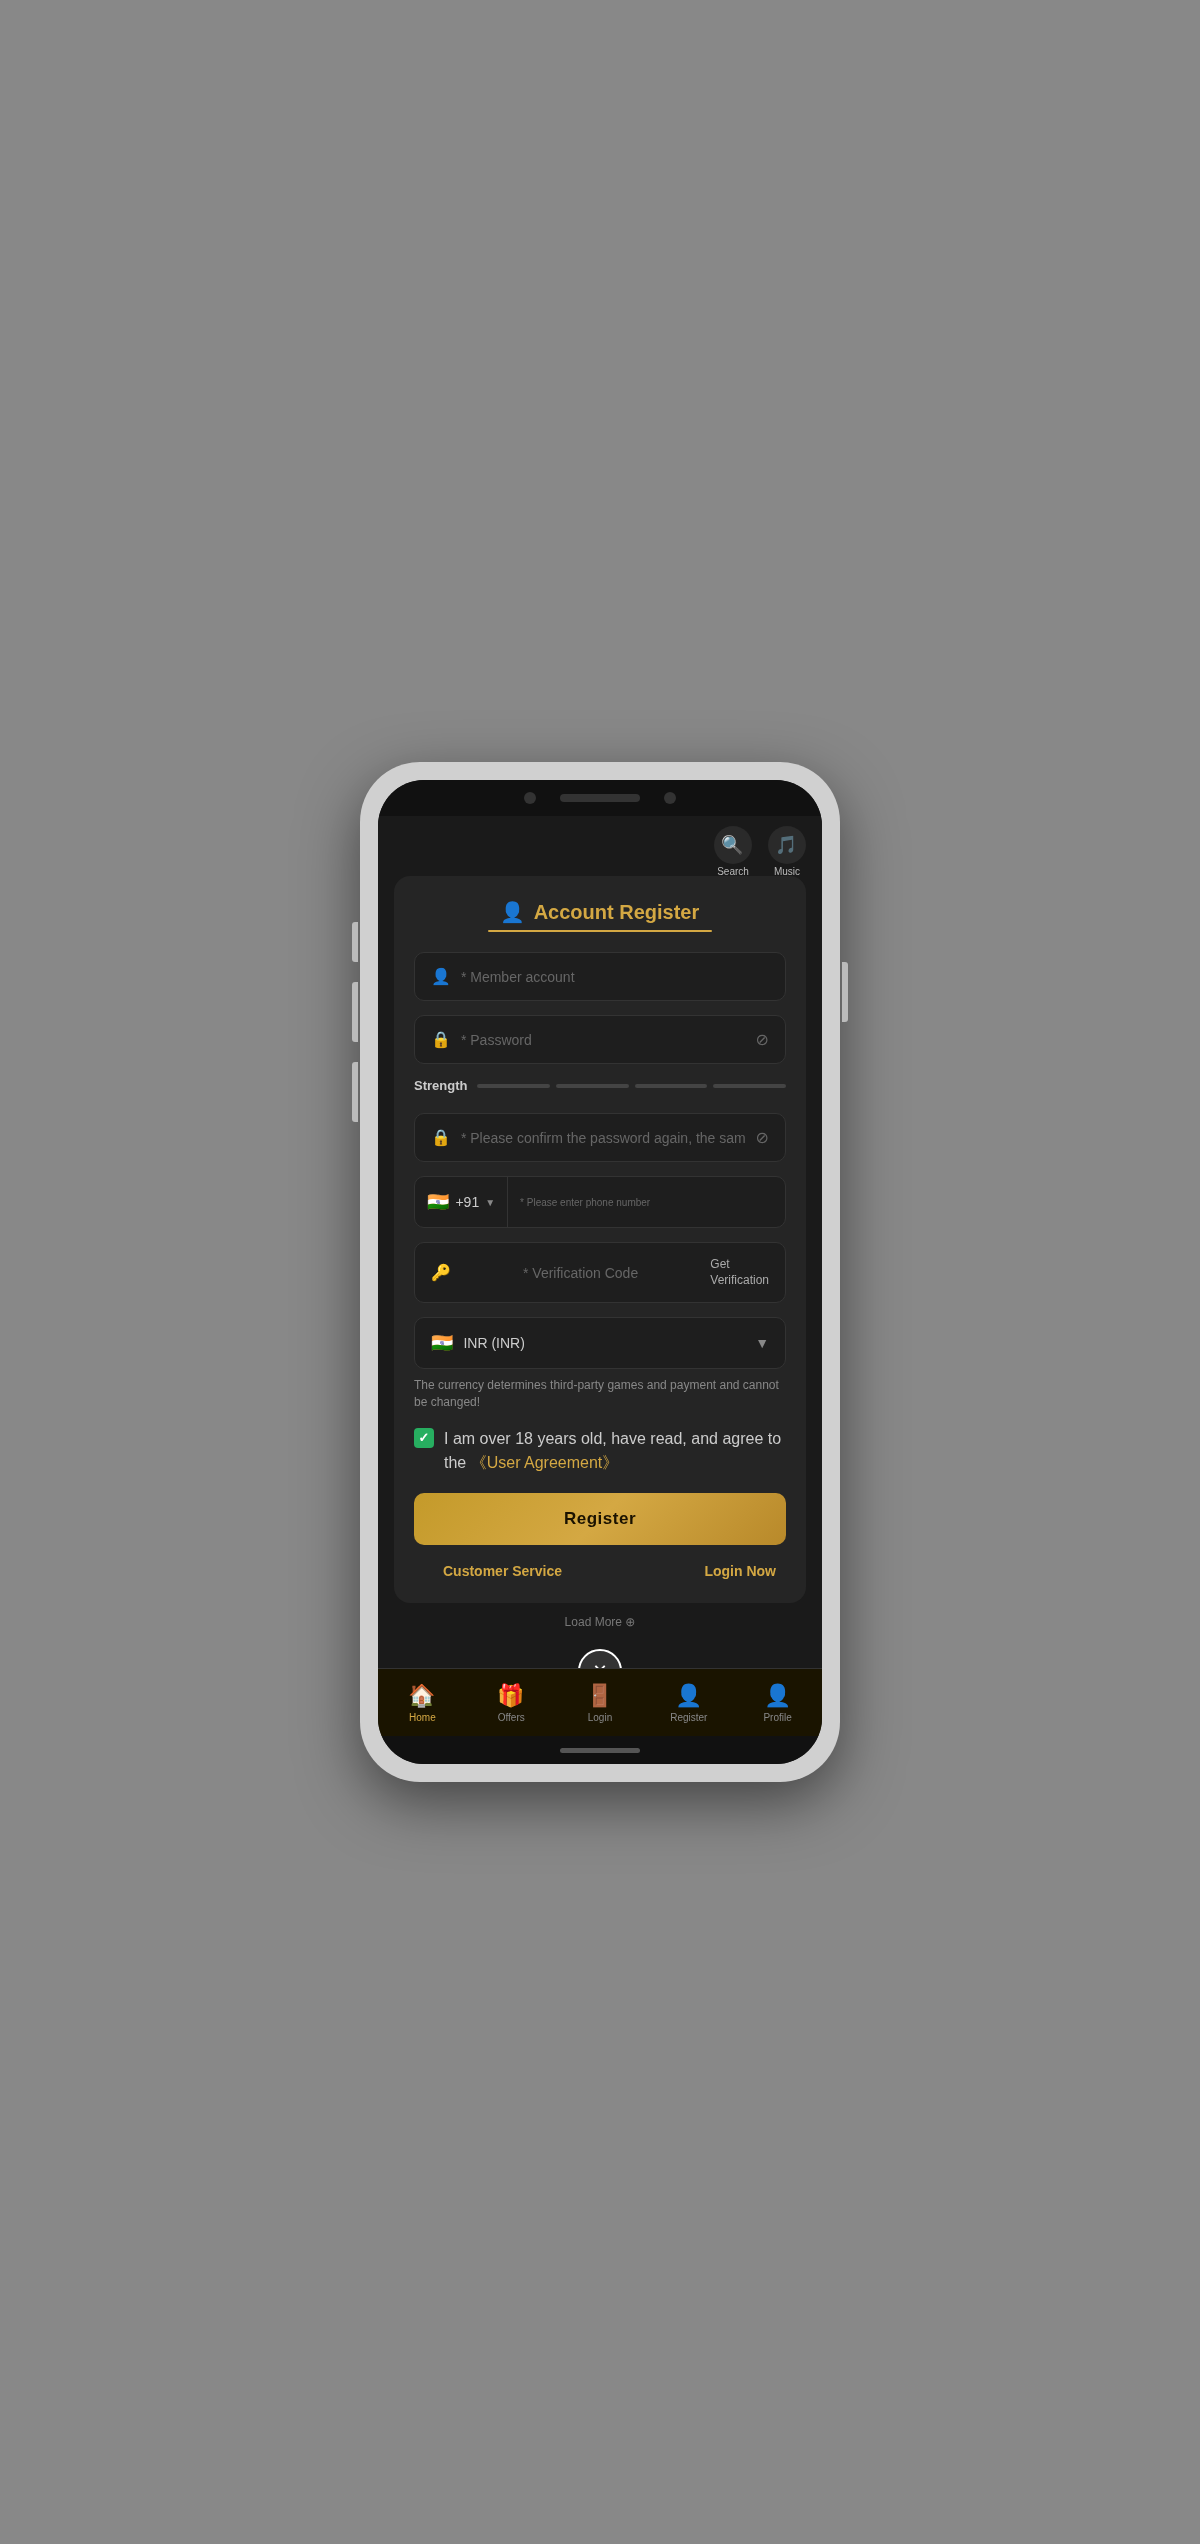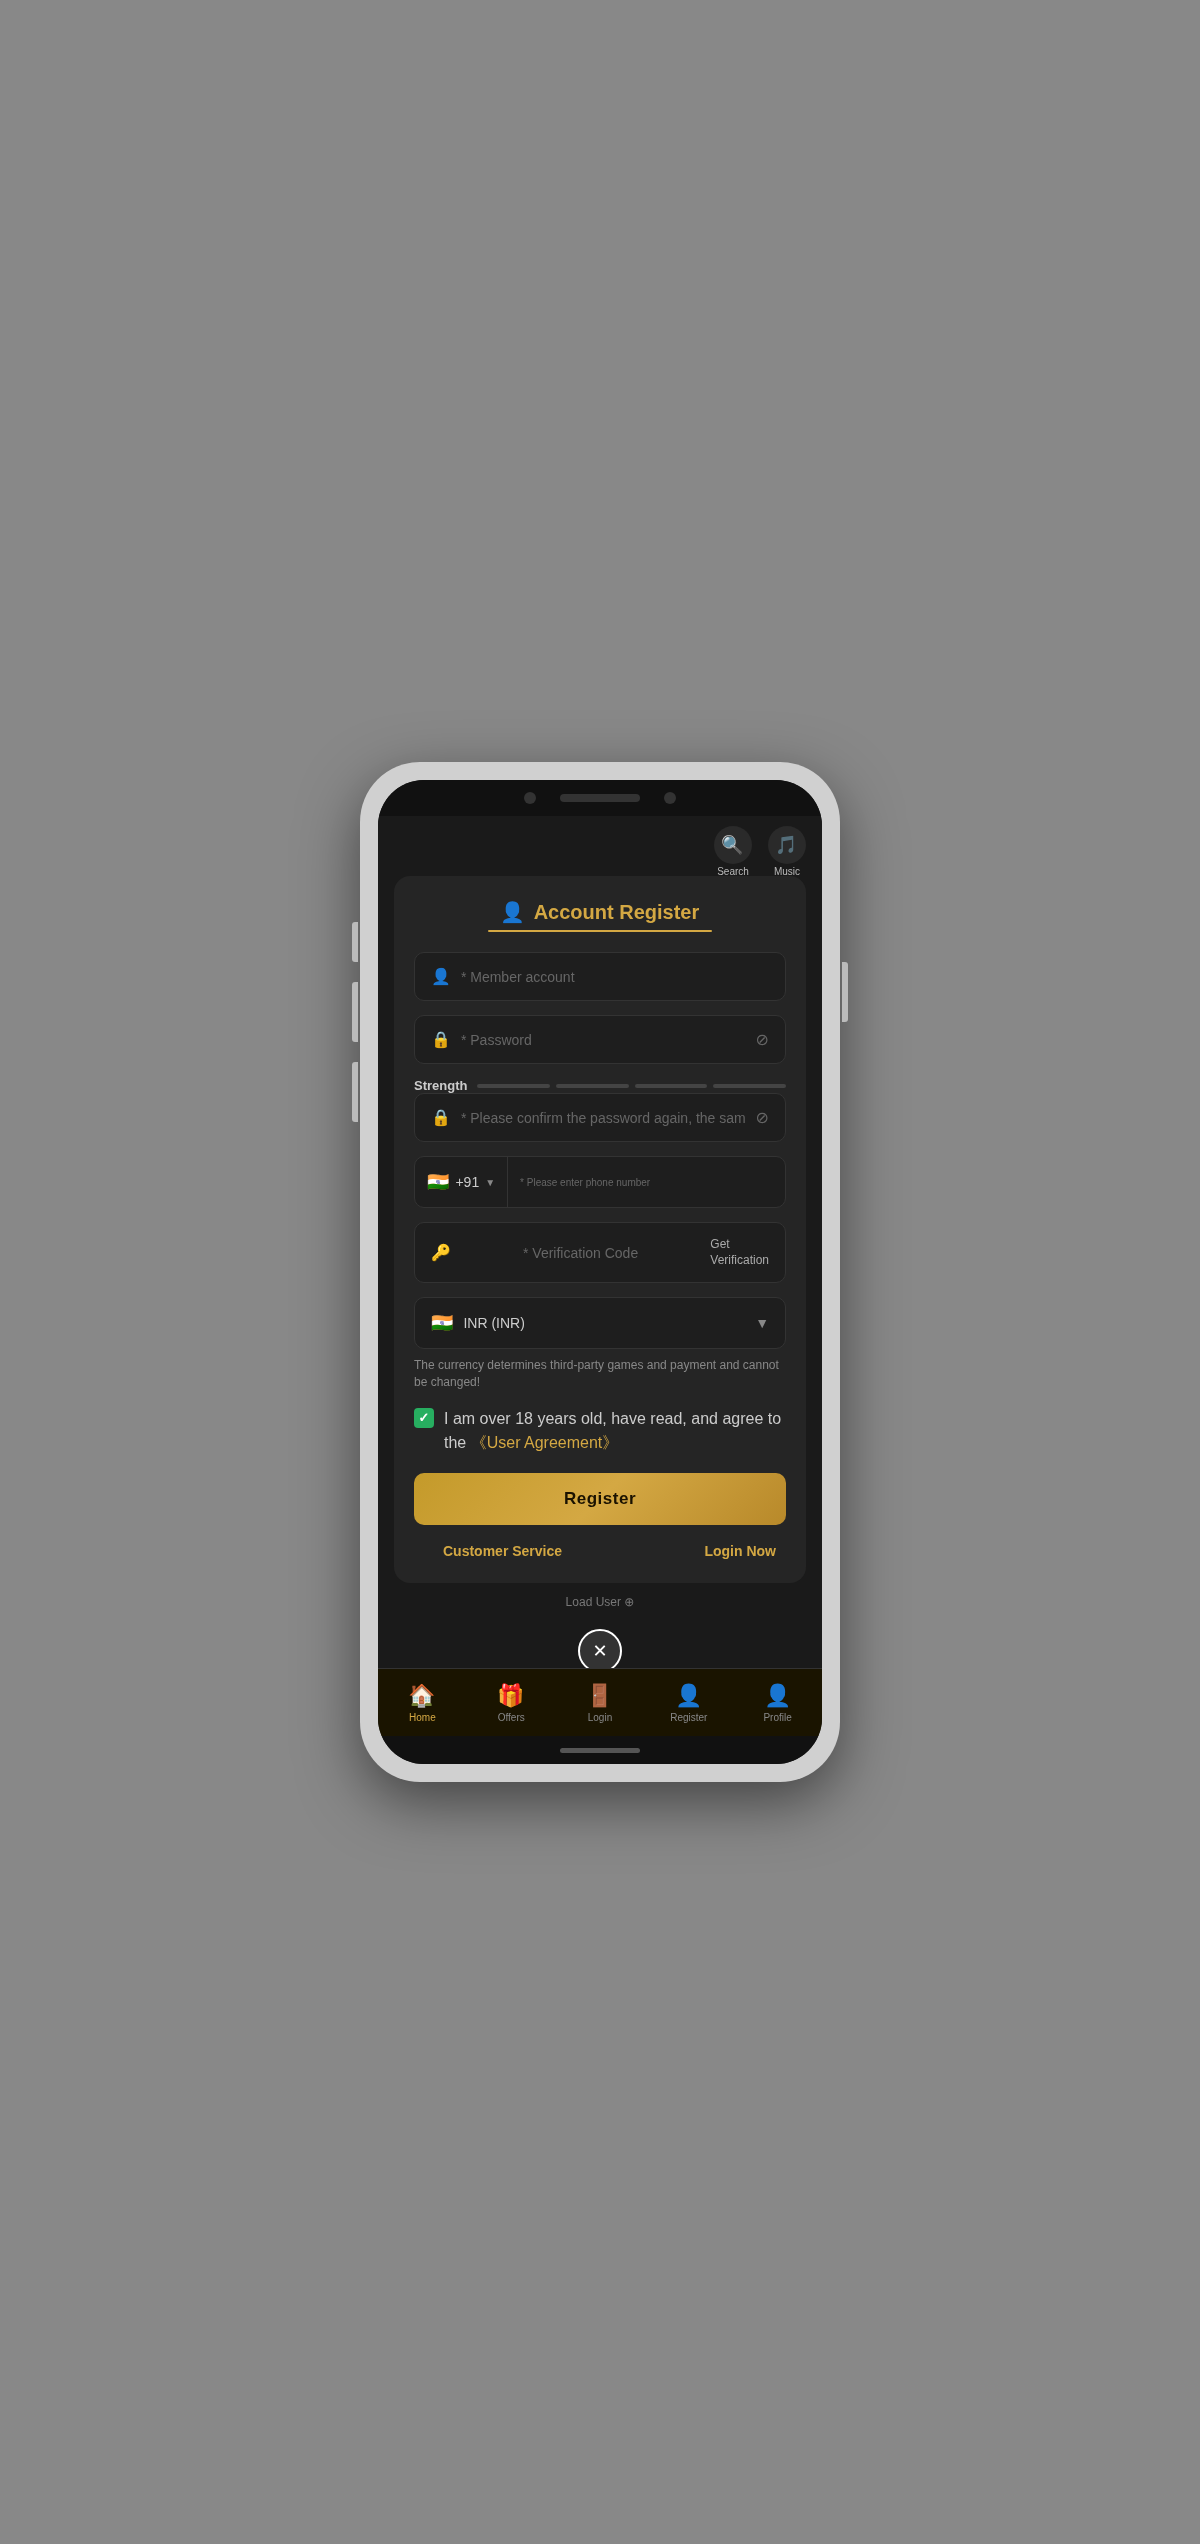--- a/index.html
+++ b/index.html
@@ -149,21 +149,21 @@
       font-size: 16px;
       color: #777;
     }
     .eye-icon { color: #666; font-size: 16px; margin-left: auto; cursor: pointer; }
 
     
     .strength-row {
       display: flex;
       align-items: center;
       gap: 10px;
-      margin-bottom: 0;
+      margin-bottom: 20px;
     }
     .strength-label {
       color: #ccc;
       font-size: 13px;
       font-weight: 600;
       white-space: nowrap;
     }
     .strength-bars {
       display: flex;
       gap: 6px;
@@ -532,21 +532,21 @@
 
           
           <div class="bottom-links">
             <span class="bottom-link">Customer Service</span>
             <span class="bottom-link">Login Now</span>
           </div>
 
         </div>
 
         <div class="load-more-area">
-          <span>Load User ⊕</span>
+          <span>Load More ⊕</span>
         </div>
 
         <div class="close-overlay">
           <div class="close-btn">✕</div>
         </div>
 
       </div>
     </div>
 
     <div class="bottom-nav">

